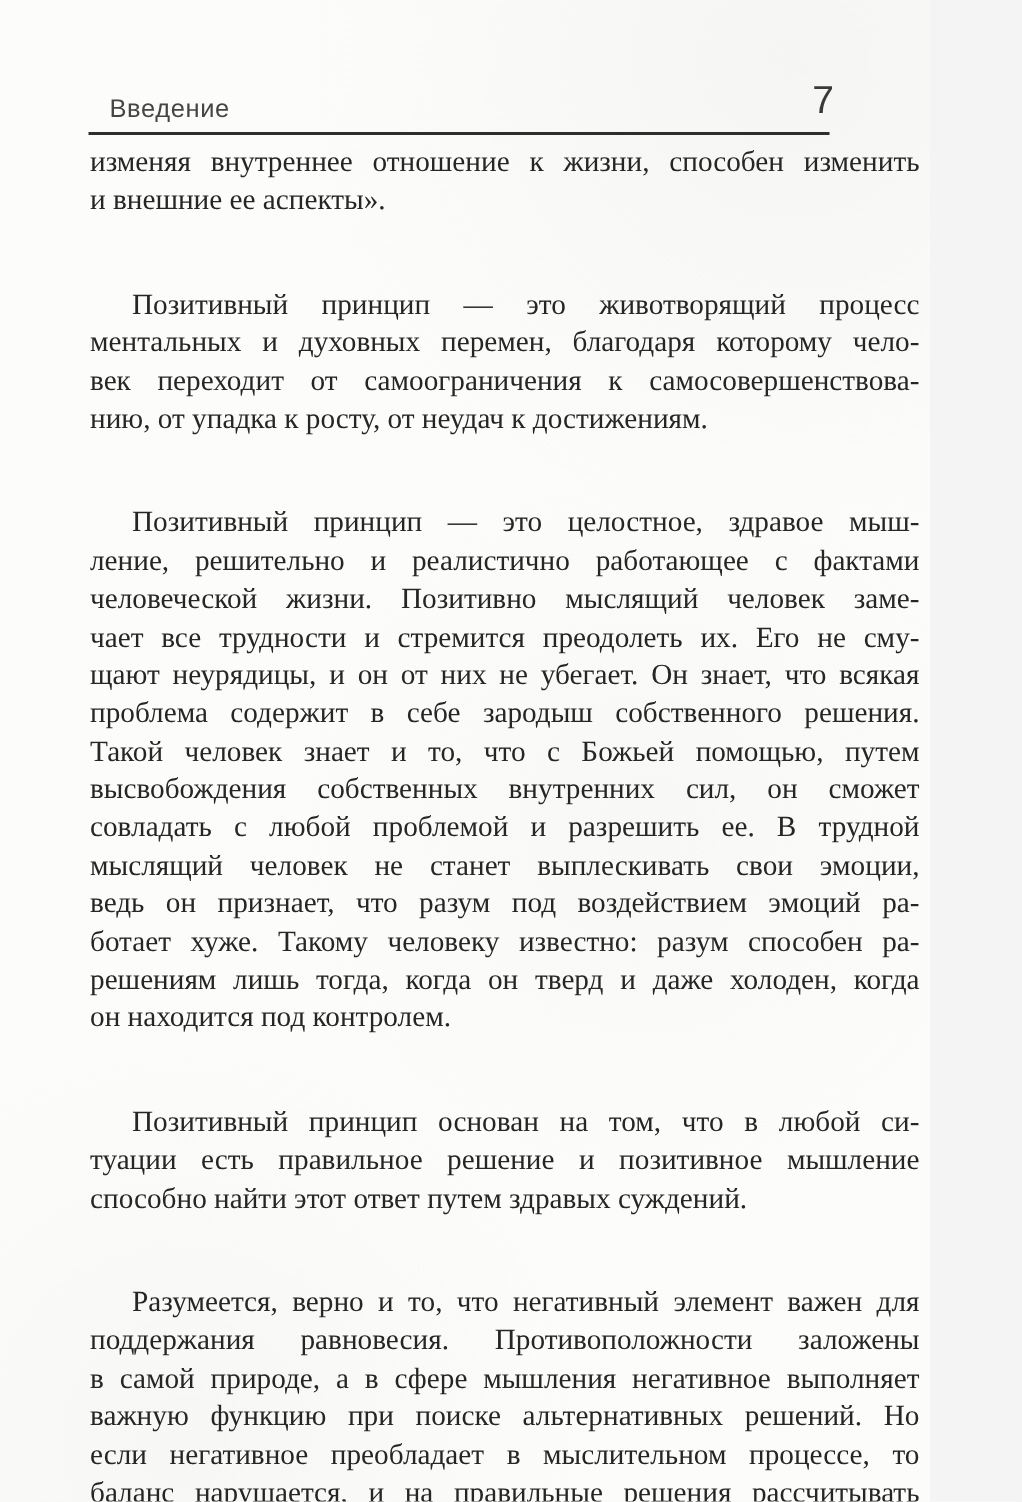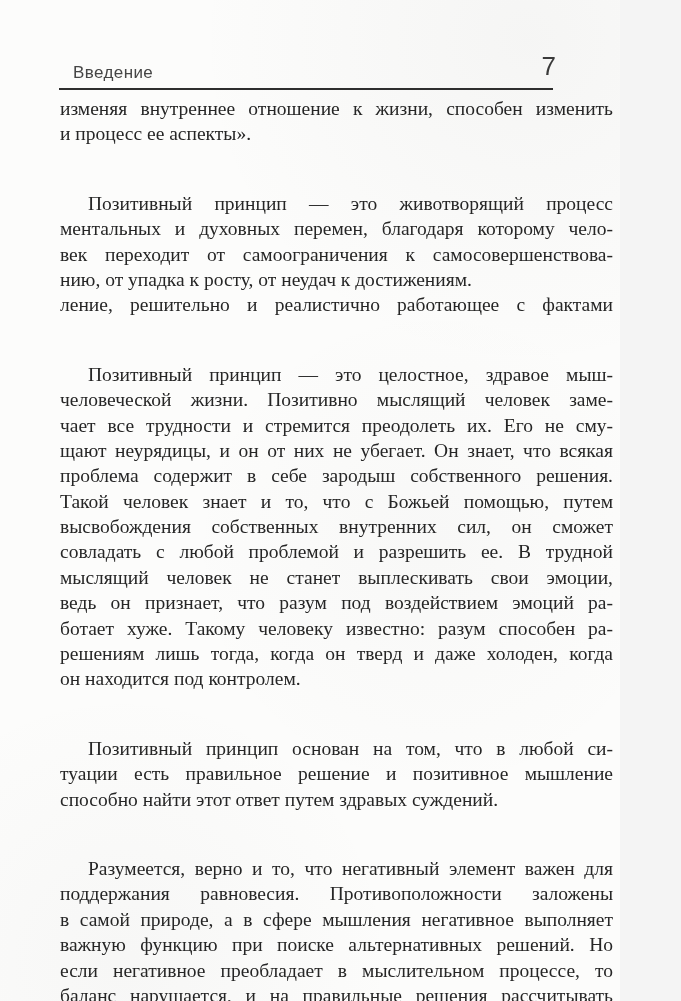--- a/index.html
+++ b/index.html
@@ -77,31 +77,31 @@
 </head>
 <body>
 
 <div class="page">
   <span class="running-head">Введение</span>
   <span class="folio">7</span>
   <div class="head-rule"></div>
   <main class="body-text" id="body-text">
       <div>
         <div class="text-line">изменяя внутреннее отношение к жизни, способен изменить</div>
-        <div class="text-line para-last">и процесс ее аспекты».</div>
+        <div class="text-line para-last">и внешние ее аспекты».</div>
       </div>
       <div>
         <div class="text-line indent">Позитивный принцип — это животворящий процесс</div>
         <div class="text-line">ментальных и духовных перемен, благодаря которому чело-</div>
         <div class="text-line">век переходит от самоограничения к самосовершенствова-</div>
         <div class="text-line para-last">нию, от упадка к росту, от неудач к достижениям.</div>
       </div>
       <div>
+        <div class="text-line indent">Позитивный принцип — это целостное, здравое мыш-</div>
         <div class="text-line">ление, решительно и реалистично работающее с фактами</div>
-        <div class="text-line indent">Позитивный принцип — это целостное, здравое мыш-</div>
         <div class="text-line">человеческой жизни. Позитивно мыслящий человек заме-</div>
         <div class="text-line">чает все трудности и стремится преодолеть их. Его не сму-</div>
         <div class="text-line">щают неурядицы, и он от них не убегает. Он знает, что всякая</div>
         <div class="text-line">проблема содержит в себе зародыш собственного решения.</div>
         <div class="text-line">Такой человек знает и то, что с Божьей помощью, путем</div>
         <div class="text-line">высвобождения собственных внутренних сил, он сможет</div>
         <div class="text-line">совладать с любой проблемой и разрешить ее. В трудной</div>
         <div class="text-line">мыслящий человек не станет выплескивать свои эмоции,</div>
         <div class="text-line">ведь он признает, что разум под воздействием эмоций ра-</div>
         <div class="text-line">ботает хуже. Такому человеку известно: разум способен ра-</div>

